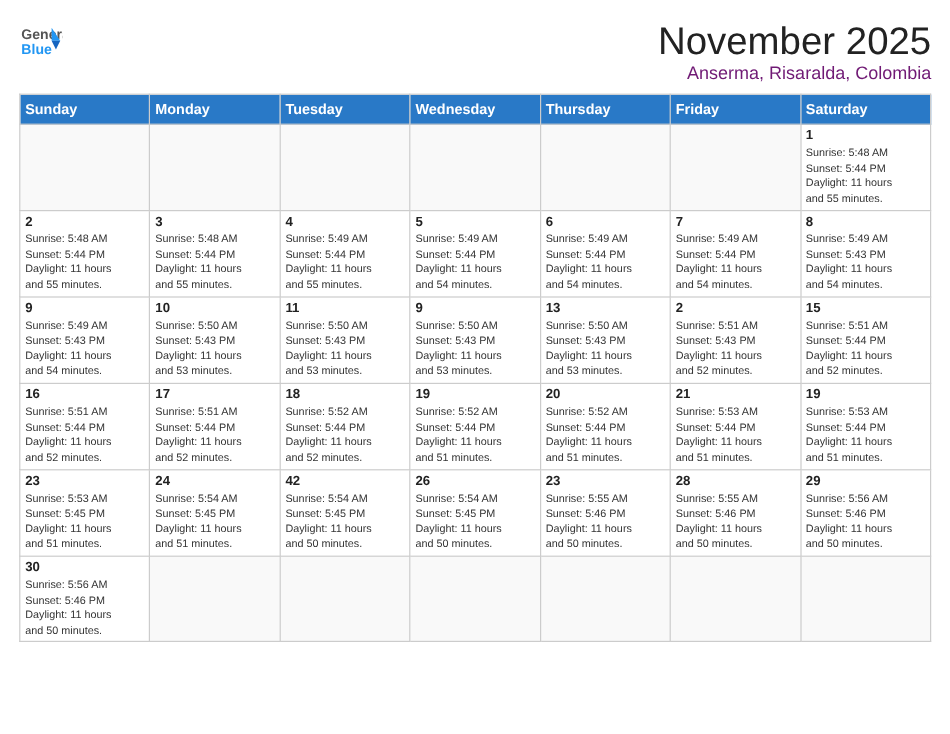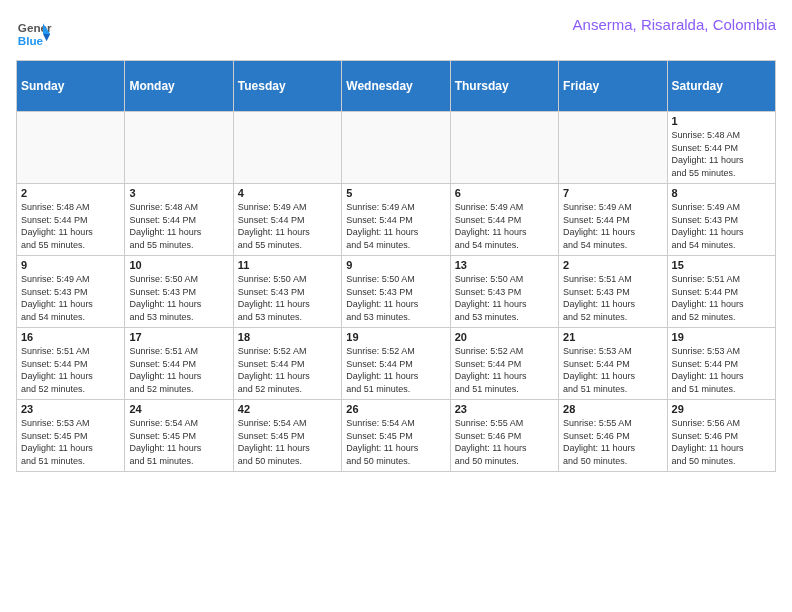--- a/index.html
+++ b/index.html
@@ -28,33 +28,33 @@
     .title-block {
       text-align: right;
     }
     .title-block .month-year {
       font-size: 32px;
       font-weight: normal;
       color: #222;
     }
     .title-block .location {
       font-size: 15px;
-      color: #8b5cf6;
+      color: #701a75;
     }
     table {
       width: 100%;
       border-collapse: collapse;
       table-layout: fixed;
     }
     thead tr th {
       background: #2979c7;
       color: #fff;
       font-size: 12px;
       font-weight: bold;
-      padding: 18px 4px;
+      padding: 5px 4px;
       text-align: left;
       border: 1px solid #ccc;
     }
     tbody tr td {
       vertical-align: top;
       border: 1px solid #ccc;
       padding: 3px 4px;
       font-size: 9.5px;
       color: #222;
       height: 72px;
@@ -83,20 +83,21 @@
 <div class="header">
   <div class="logo">
     <svg class="logo-icon" viewBox="0 0 40 40">
       <text x="2" y="18" font-size="13" font-family="Arial" font-weight="bold" fill="#555">General</text>
       <text x="2" y="32" font-size="13" font-family="Arial" font-weight="bold" fill="#2196F3">Blue</text>
       <polygon points="30,8 38,20 30,20" fill="#2196F3"></polygon>
       <polygon points="30,20 38,20 34,28" fill="#1565C0"></polygon>
     </svg>
   </div>
   <div class="title-block">
+    <div class="month-year">November 2025</div>
     <div class="location">Anserma, Risaralda, Colombia</div>
   </div>
 </div>
 
 <table>
   <thead>
     <tr id="weekday-header">
         <th>Sunday</th>
         <th>Monday</th>
         <th>Tuesday</th>
@@ -319,14 +320,29 @@
 and 50 minutes.</div>
         </td>
         <td>
           <span class="day-num">29</span>
           <div class="day-info" style="white-space: pre-line;">Sunrise: 5:56 AM
 Sunset: 5:46 PM
 Daylight: 11 hours
 and 50 minutes.</div>
         </td>
       </tr>
+      <tr class="last-row">
+        <td>
+          <span class="day-num">30</span>
+          <div class="day-info" style="white-space: pre-line;">Sunrise: 5:56 AM
+Sunset: 5:46 PM
+Daylight: 11 hours
+and 50 minutes.</div>
+        </td>
+        <td class="empty"></td>
+        <td class="empty"></td>
+        <td class="empty"></td>
+        <td class="empty"></td>
+        <td class="empty"></td>
+        <td class="empty"></td>
+      </tr>
     </tbody>
 </table>
 
 </body></html>

